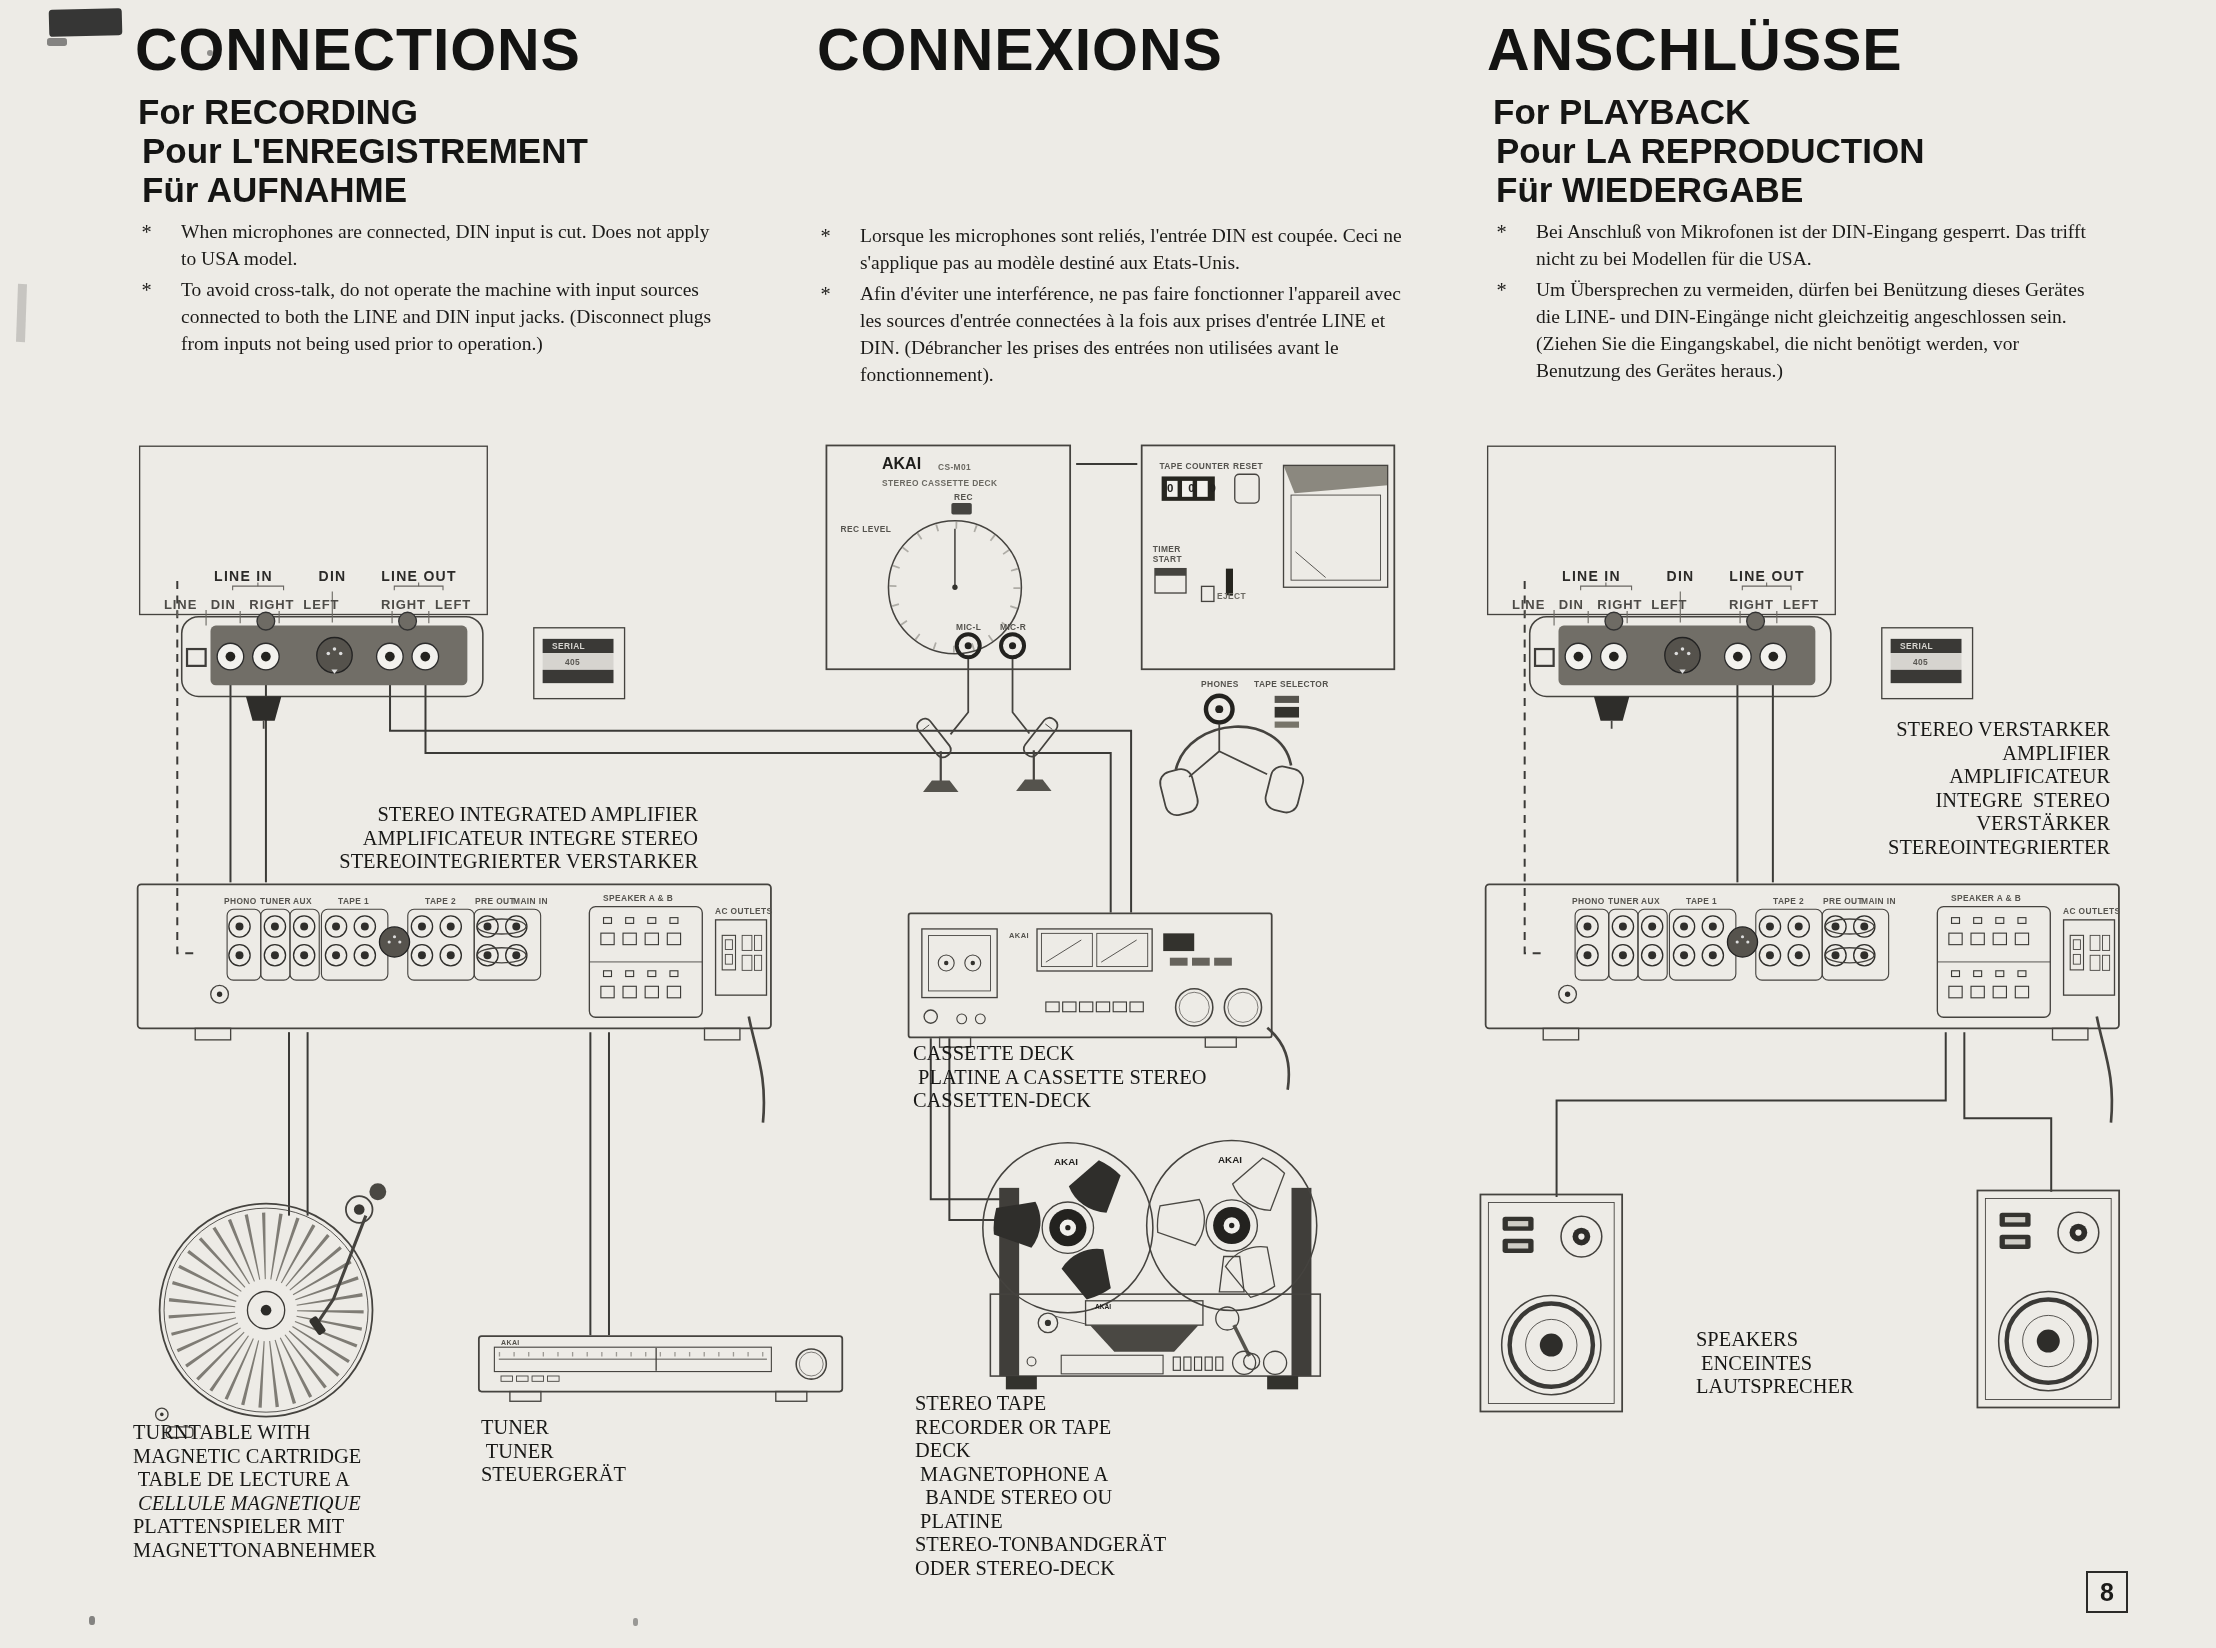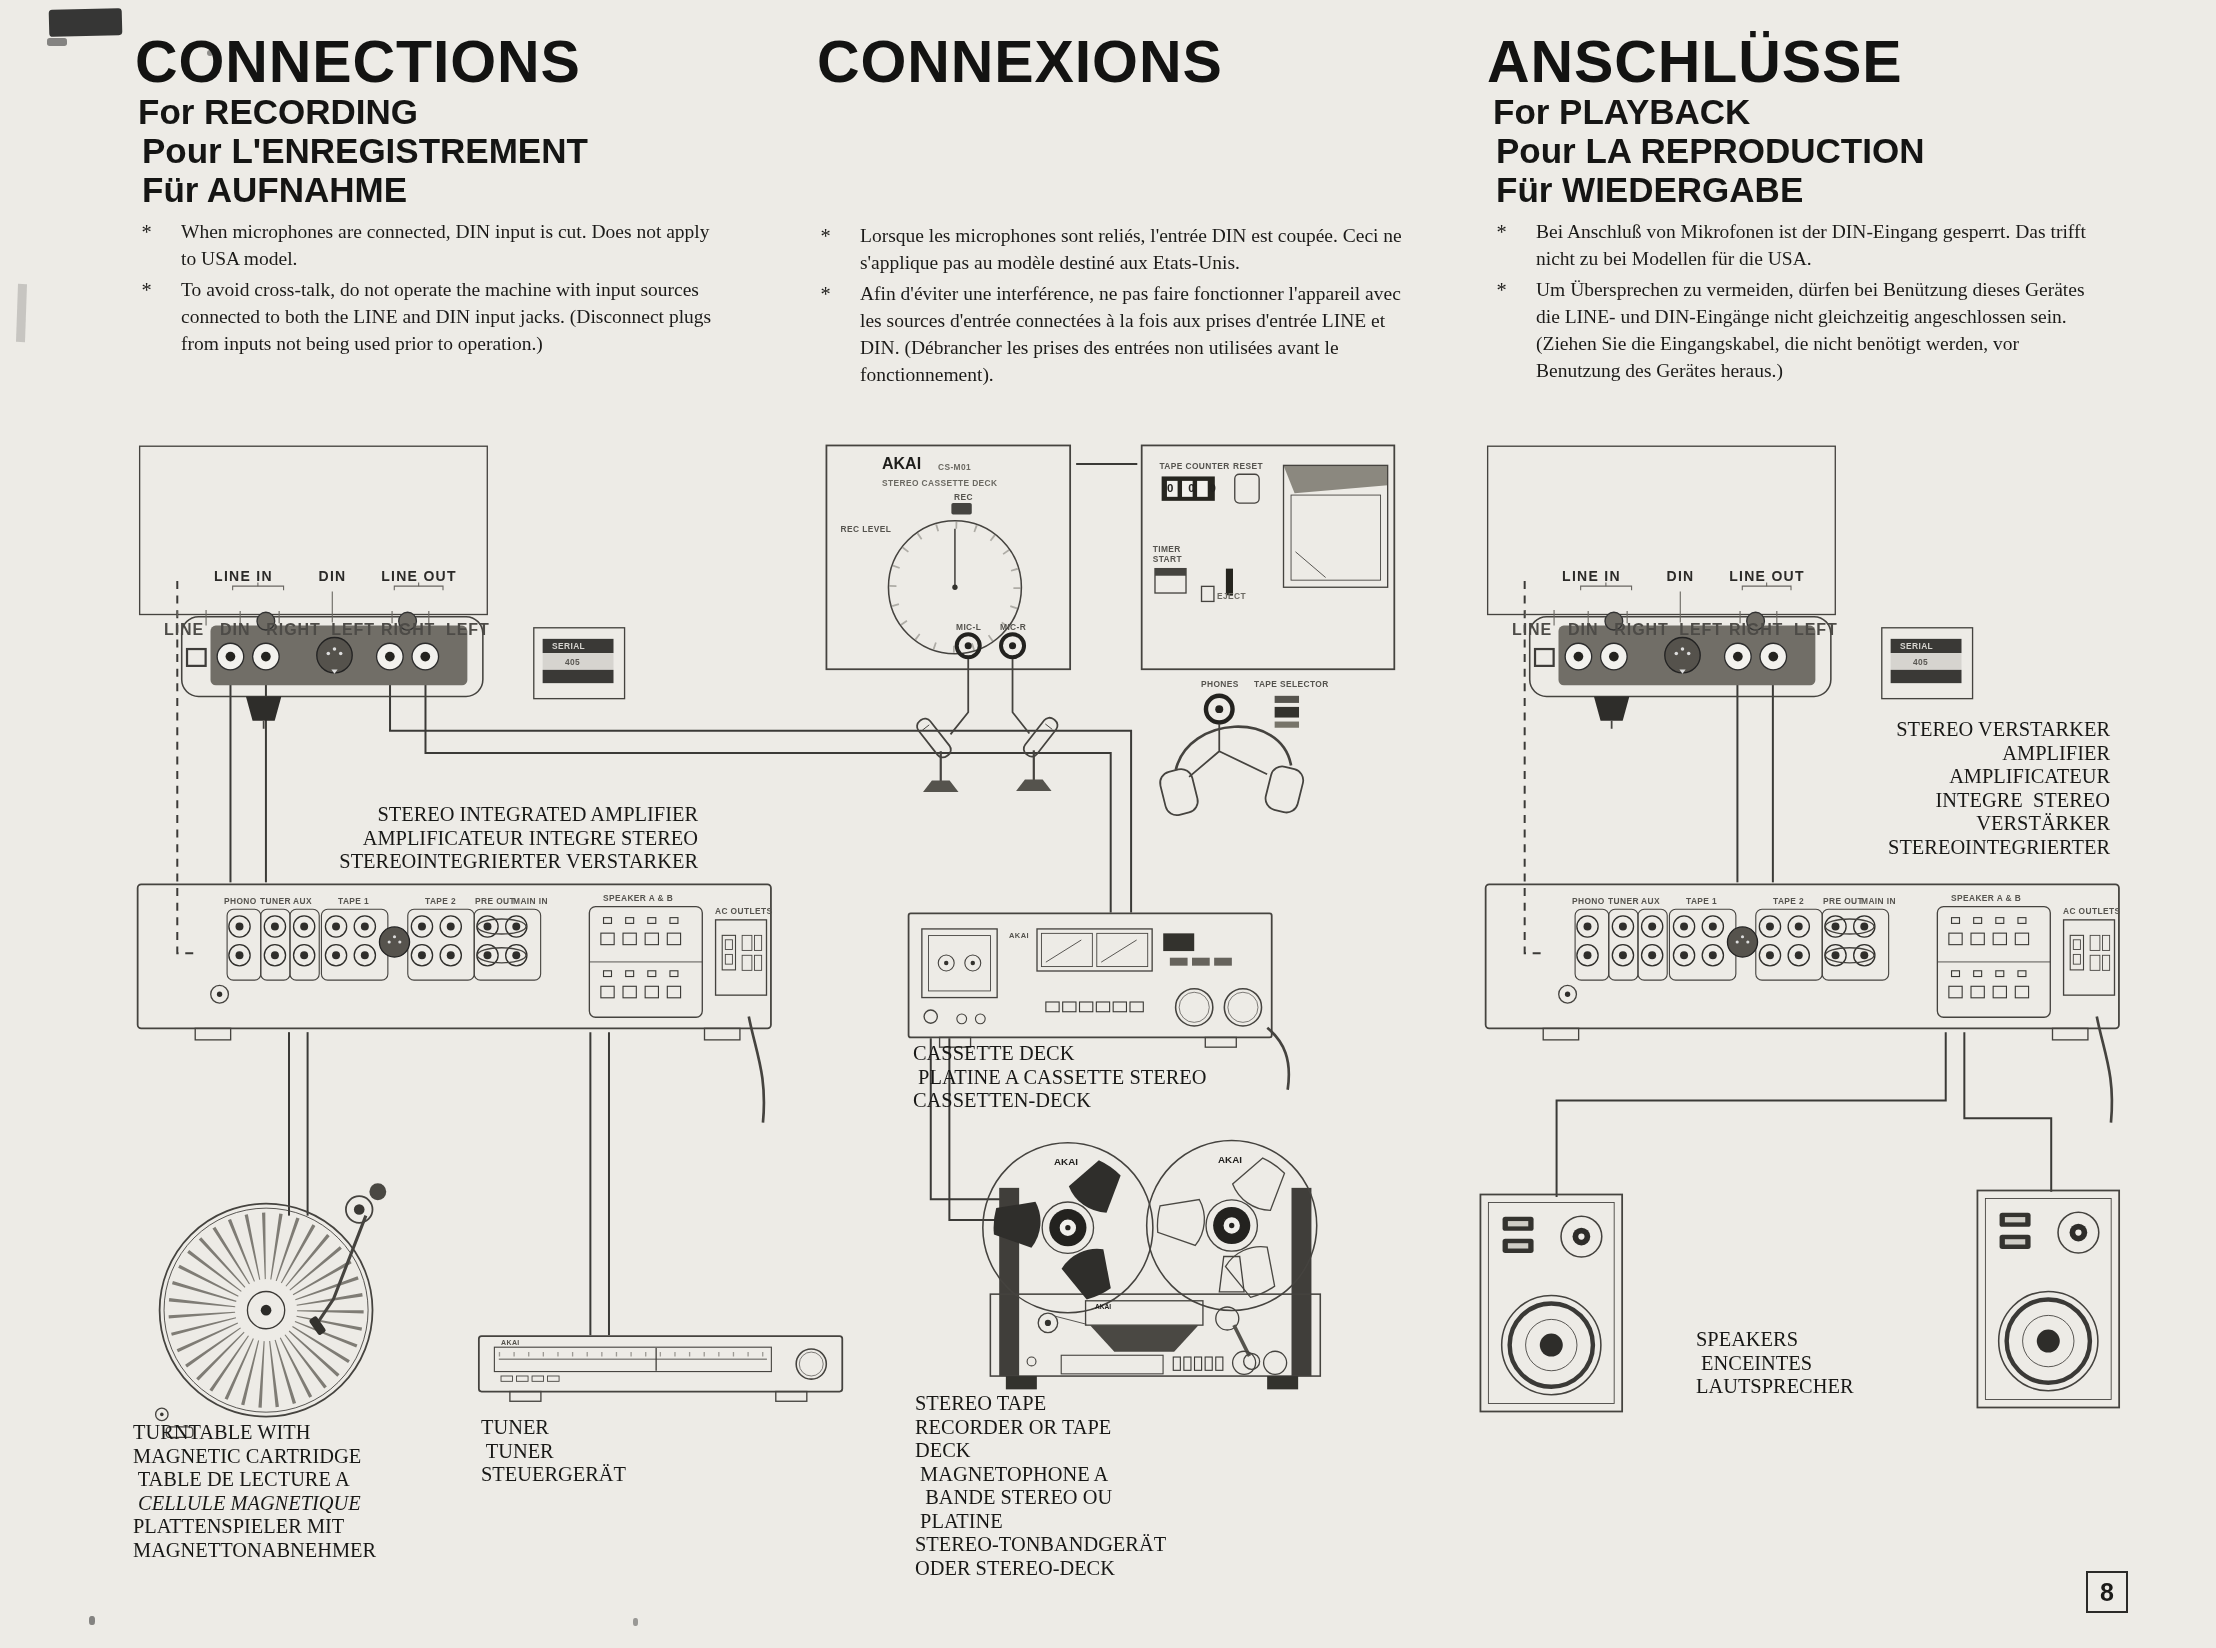--- a/index.html
+++ b/index.html
@@ -1,29 +1,29 @@
 <!DOCTYPE html>
 <html style="font-size:7px"><head>
 <meta charset="utf-8">
 <style>
   html,body{margin:0;padding:0;background:#dcdad5;}
   #page{position:relative;width:2330px;height:1649px;background:#edebe6;overflow:hidden;
         font-family:"Liberation Serif",serif;color:#1b1a18;}
   .abs{position:absolute;}
   .h1{font-family:"Liberation Sans",sans-serif;font-weight:800;font-size:59px;line-height:1;
-      letter-spacing:0.9px;color:#131312;margin-top:12px;}
+      letter-spacing:0.9px;color:#131312;}
   .h2{font-family:"Liberation Sans",sans-serif;font-weight:700;font-size:35px;line-height:1;color:#151514;}
   .note{position:relative;padding-left:43px;font-size:19.5px;line-height:27px;margin-bottom:3.5px;color:#1c1b19;}
   .note .ast{position:absolute;left:3.5px;top:1.3px;font-size:20.4px;}
   .cap-line{font-size:20.4px;line-height:23.5px;white-space:pre;color:#181816;}
   .cap-it{font-style:italic;}
   .dlab{font-family:Liberation Sans, sans-serif;font-weight:700;font-size:14px;letter-spacing:1.3px;
         color:#2b2a28;text-align:center;}
-  .dsmall{font-family:"Liberation Sans",sans-serif;font-weight:700;font-size:16px;letter-spacing:0.9px;
-        color:#4d4b47;white-space:pre;margin-top:24px;}
+  .dsmall{font-family:"Liberation Sans",sans-serif;font-weight:700;font-size:13px;letter-spacing:0.9px;
+        color:#4d4b47;white-space:pre;}
   .tiny{font-family:"Liberation Sans",sans-serif;font-weight:700;font-size:8.4px;letter-spacing:0.4px;
         color:#55534e;white-space:pre;}
   .brand{font-family:"Liberation Sans",sans-serif;font-weight:800;color:#1e1d1b;}
   .wire{stroke:#3b3a37;stroke-width:4.5;fill:none;}
   .wired{stroke-dasharray:18 15;}
   .ln{stroke:#45433f;fill:none;}
   .lead{stroke:#6a6762;stroke-width:2.5;fill:none;}
   .artifact{position:absolute;background:#1c1c1c;}
   .pagebox{border:2.2px solid #2b2a28;width:38px;height:38px;display:flex;align-items:center;justify-content:center;
         font-family:"Liberation Sans",sans-serif;font-weight:700;font-size:25px;color:#1c1b19;}

